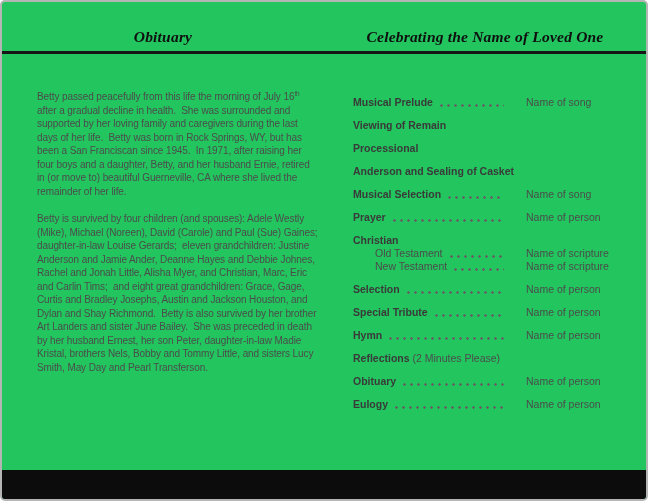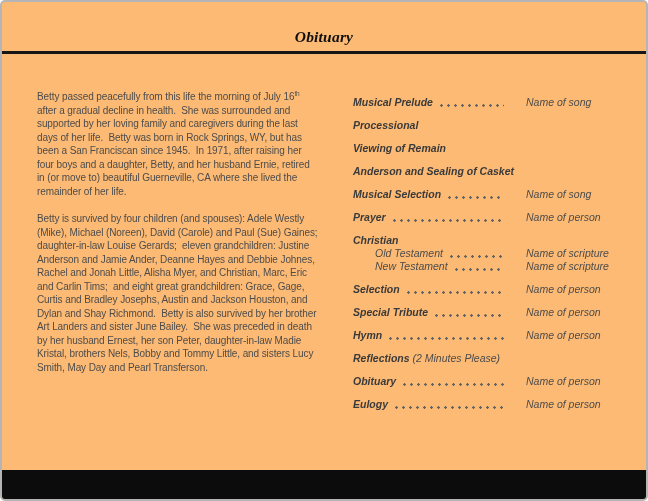--- a/index.html
+++ b/index.html
@@ -2,21 +2,21 @@
 <html><head>
 <meta charset="utf-8">
 <style>
   html,body { margin:0; padding:0; background:#ffffff; }
   .page {
     position:relative;
     width:648px; height:501px;
     box-sizing:border-box;
     border:2px solid #b5b5b5;
     border-radius:5px;
-    background:#fdba74;
+    background:#22c55e;
     overflow:hidden;
     font-family:"Liberation Sans", sans-serif;
   }
   
   .header {
     height:49px;
     border-bottom:3px solid #161616;
     display:flex;
   }
   .header-half {
@@ -61,21 +61,20 @@
   
   .row {
     display:flex;
     height:13px;
     margin-bottom:10px;
     font-weight:bold;
     font-size:10.5px;
     line-height:13px;
     color:#3a3a3a;
     white-space:nowrap;
-    font-style:italic;
   }
   .row.sub {
     margin-top:-10px;
     padding-left:22px;
     font-weight:normal;
     color:#4c4c4c;
   }
   .row .suffix { font-weight:normal; color:#4c4c4c; white-space:pre;text-align:right; }
   .row .dots {
     flex:1 1 auto;
@@ -104,47 +103,50 @@
 </style>
 </head>
 <body>
 
 <div class="page">
 
   <div class="header">
     <div class="header-half">
       <span class="page-title">Obituary</span>
     </div>
+    <div class="header-half">
+      <span class="page-title">Celebrating the Name of Loved One</span>
+    </div>
   </div>
 
   <div class="content">
 
     <div class="left-col">
       <p><span>Betty passed peacefully from this life the morning of July 16</span><sup>th</sup><span> after a gradual decline in health.  She was surrounded and supported by her loving family and caregivers during the last days of her life.  Betty was born in Rock Springs, WY, but has been a San Franciscan since 1945.  In 1971, after raising her four boys and a daughter, Betty, and her husband Ernie, retired in (or move to) beautiful Guerneville, CA where she lived the remainder of her life.</span></p>
       <p>Betty is survived by four children (and spouses): Adele Westly (Mike), Michael (Noreen), David (Carole) and Paul (Sue) Gaines;  daughter-in-law Louise Gerards;  eleven grandchildren: Justine Anderson and Jamie Ander, Deanne Hayes and Debbie Johnes, Rachel and Jonah Little, Alisha Myer, and Christian, Marc, Eric and Carlin Tims;  and eight great grandchildren: Grace, Gage, Curtis and Bradley Josephs, Austin and Jackson Houston, and Dylan and Shay Richmond.  Betty is also survived by her brother Art Landers and sister June Bailey.  She was preceded in death by her husband Ernest, her son Peter, daughter-in-law Madie Kristal, brothers Nels, Bobby and Tommy Little, and sisters Lucy Smith, May Day and Pearl Transferson.</p>
     </div>
 
     <div class="right-col">
       <div>
   <div class="row">
     <span class="label">Musical Prelude</span>
             <span class="suffix"></span>
     <span class="dots"></span>
     <span class="value">Name of song</span>
   </div>
 
   <div class="row">
+    <span class="label">Viewing of Remain</span>
+            <span class="suffix"></span>
+    <span class="dots hidden"></span>
+    <span class="value"></span>
+  </div>
+
+  <div class="row">
     <span class="label">Processional</span>
-            <span class="suffix"></span>
-    <span class="dots hidden"></span>
-    <span class="value"></span>
-  </div>
-
-  <div class="row">
-    <span class="label">Viewing of Remain</span>
             <span class="suffix"></span>
     <span class="dots hidden"></span>
     <span class="value"></span>
   </div>
 
   <div class="row">
     <span class="label">Anderson and Sealing of Casket</span>
             <span class="suffix"></span>
     <span class="dots hidden"></span>
     <span class="value"></span>

